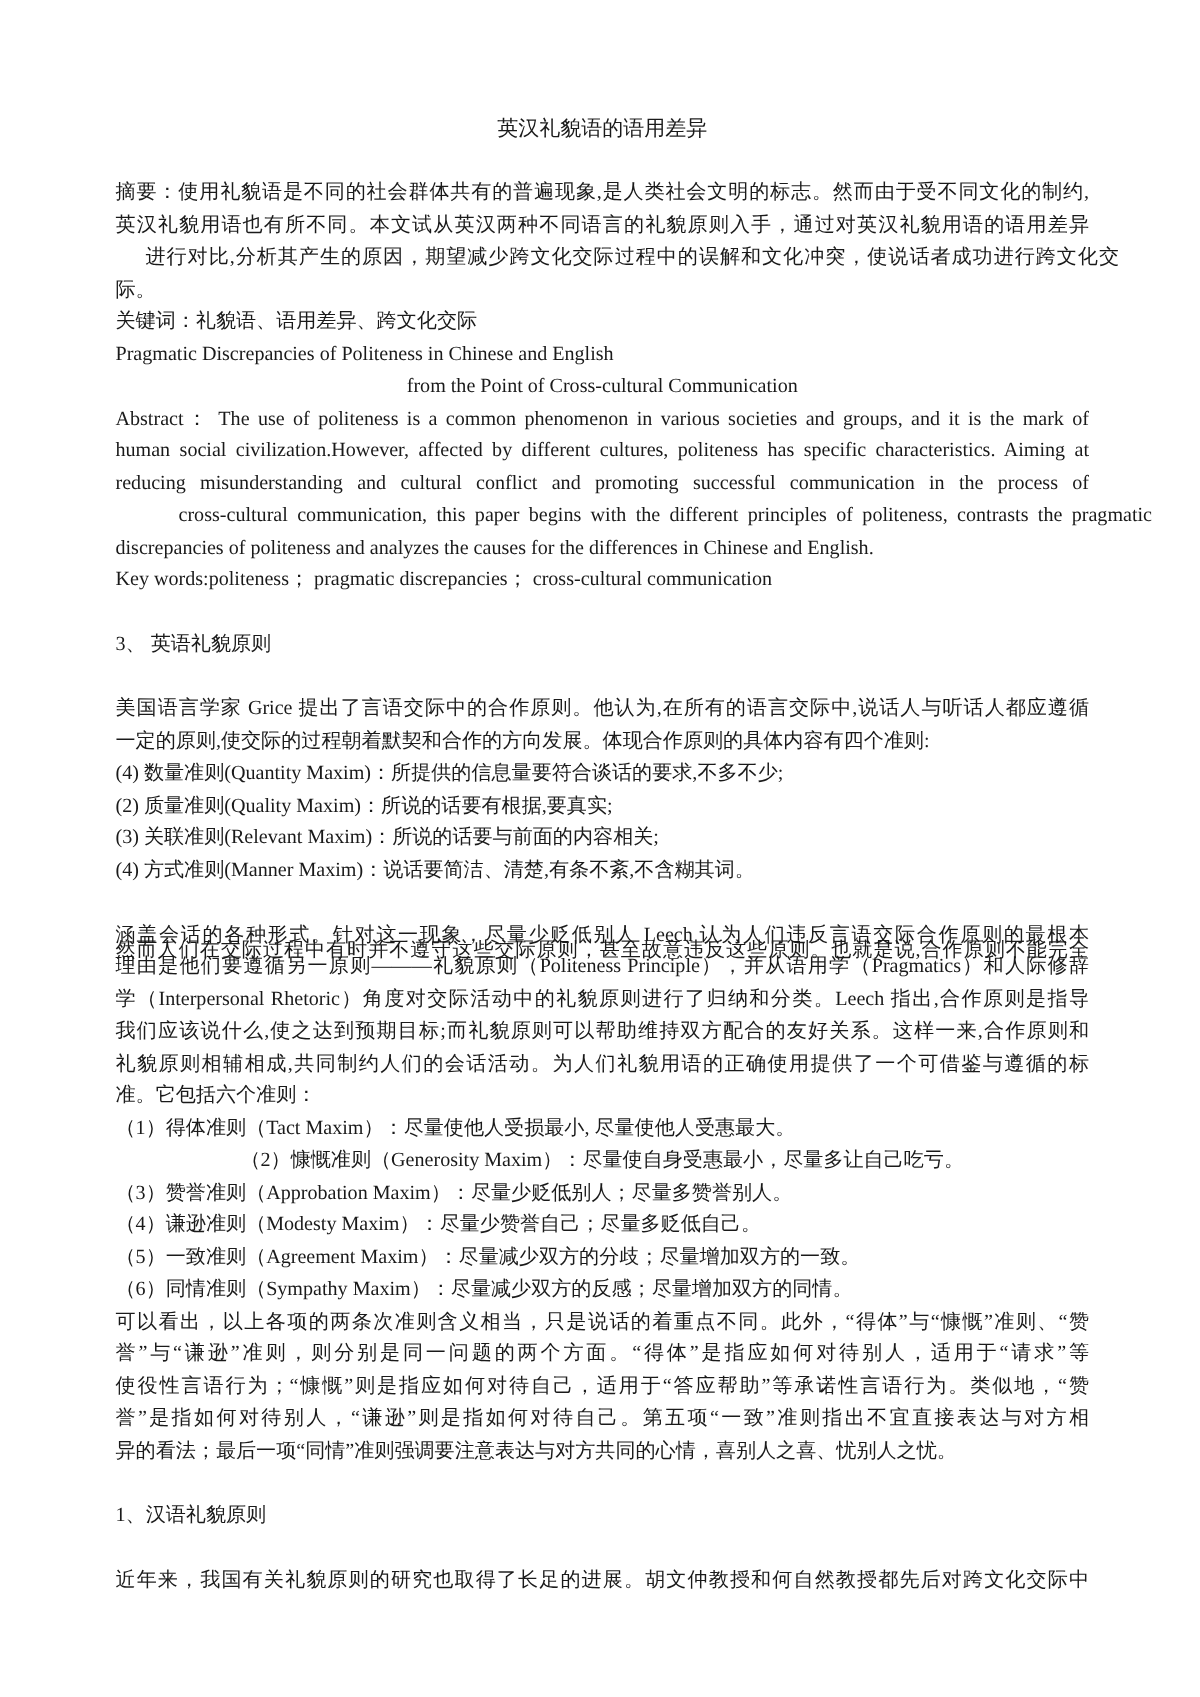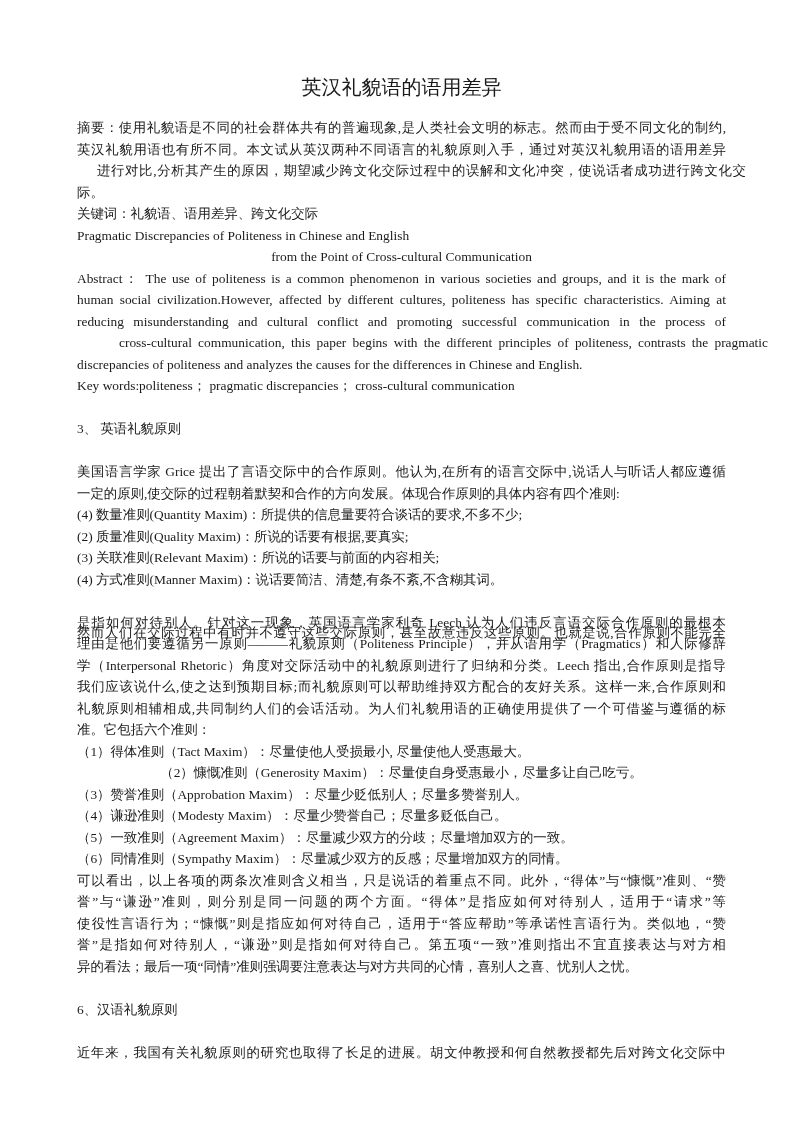--- a/index.html
+++ b/index.html
@@ -1,19 +1,19 @@
 <!DOCTYPE html>
 <html><head>
 <meta charset="utf-8">
 <style>
   html, body { margin: 0; padding: 0; background: #ffffff; }
   body { width: 800px; height: 1131px; overflow: hidden; position: relative;
          font-family: "Liberation Serif", "DejaVu Serif", serif; color: #1a1a1a; }
   .page { position: absolute; left: 77px; top: 0; width: 649px; }
-  .title { position: absolute; left: 0; top: 76px; width: 649px; text-align: center; font-size: 20px; line-height: 22px; }
+  .title { position: absolute; left: 0; top: 76px; width: 649px; text-align: center; font-size: 14px; line-height: 22px; }
   .line { position: absolute; left: 0; width: 649px; font-size: 13.4px; line-height: 21px; white-space: nowrap; overflow: visible; }
   .just { text-align: justify; text-align-last: justify; }
 </style>
 </head>
 <body>
 
 <div class="page">
   <div class="title">英汉礼貌语的语用差异</div>
   <div id="body-lines">
       <div class="line just" style="top: 117px;">摘要：使用礼貌语是不同的社会群体共有的普遍现象,是人类社会文明的标志。然而由于受不同文化的制约,</div>
@@ -32,35 +32,35 @@
       <div class="line" style="top: 396.5px;"></div>
       <div class="line" style="top: 418px;">3、  英语礼貌原则</div>
       <div class="line" style="top: 439.5px;"></div>
       <div class="line just" style="top: 461px;">美国语言学家 Grice 提出了言语交际中的合作原则。他认为,在所有的语言交际中,说话人与听话人都应遵循</div>
       <div class="line" style="top: 482.5px;">一定的原则,使交际的过程朝着默契和合作的方向发展。体现合作原则的具体内容有四个准则:</div>
       <div class="line" style="top: 504px;">(4)  数量准则(Quantity Maxim)：所提供的信息量要符合谈话的要求,不多不少;</div>
       <div class="line" style="top: 525.5px;">(2)  质量准则(Quality Maxim)：所说的话要有根据,要真实;</div>
       <div class="line" style="top: 547px;">(3)  关联准则(Relevant Maxim)：所说的话要与前面的内容相关;</div>
       <div class="line" style="top: 568.5px;">(4)  方式准则(Manner Maxim)：说话要简洁、清楚,有条不紊,不含糊其词。</div>
       <div class="line just" style="top: 590px; margin-top: 32px;">然而人们在交际过程中有时并不遵守这些交际原则，甚至故意违反这些原则。也就是说,合作原则不能完全</div>
-      <div class="line just" style="top: 611.5px;">是指如何对待别人。针对这一现象，英国语言学家利奇 Leech 认为人们违反言语交际合作原则的最根本</div>
+      <div class="line just" style="top: 611.5px;">涵盖会话的各种形式。针对这一现象，尽量少贬低别人 Leech 认为人们违反言语交际合作原则的最根本</div>
       <div class="line just" style="top: 633px;">理由是他们要遵循另一原则———礼貌原则（Politeness Principle），并从语用学（Pragmatics）和人际修辞</div>
       <div class="line just" style="top: 654.5px;">学（Interpersonal Rhetoric）角度对交际活动中的礼貌原则进行了归纳和分类。Leech 指出,合作原则是指导</div>
       <div class="line just" style="top: 676px;">我们应该说什么,使之达到预期目标;而礼貌原则可以帮助维持双方配合的友好关系。这样一来,合作原则和</div>
       <div class="line just" style="top: 697.5px;">礼貌原则相辅相成,共同制约人们的会话活动。为人们礼貌用语的正确使用提供了一个可借鉴与遵循的标</div>
       <div class="line" style="top: 719px;">准。它包括六个准则：</div>
       <div class="line" style="top: 740.5px;">（1）得体准则（Tact Maxim）：尽量使他人受损最小, 尽量使他人受惠最大。</div>
       <div class="line" style="top: 762px; text-align: center;">（2）慷慨准则（Generosity Maxim）：尽量使自身受惠最小，尽量多让自己吃亏。</div>
       <div class="line" style="top: 783.5px;">（3）赞誉准则（Approbation Maxim）：尽量少贬低别人；尽量多赞誉别人。</div>
       <div class="line" style="top: 805px;">（4）谦逊准则（Modesty Maxim）：尽量少赞誉自己；尽量多贬低自己。</div>
       <div class="line" style="top: 826.5px;">（5）一致准则（Agreement Maxim）：尽量减少双方的分歧；尽量增加双方的一致。</div>
       <div class="line" style="top: 848px;">（6）同情准则（Sympathy Maxim）：尽量减少双方的反感；尽量增加双方的同情。</div>
       <div class="line just" style="top: 869.5px;">可以看出，以上各项的两条次准则含义相当，只是说话的着重点不同。此外，“得体”与“慷慨”准则、“赞</div>
       <div class="line just" style="top: 891px;">誉”与“谦逊”准则，则分别是同一问题的两个方面。“得体”是指应如何对待别人，适用于“请求”等</div>
       <div class="line just" style="top: 912.5px;">使役性言语行为；“慷慨”则是指应如何对待自己，适用于“答应帮助”等承诺性言语行为。类似地，“赞</div>
       <div class="line just" style="top: 934px;">誉”是指如何对待别人，“谦逊”则是指如何对待自己。第五项“一致”准则指出不宜直接表达与对方相</div>
       <div class="line" style="top: 955.5px;">异的看法；最后一项“同情”准则强调要注意表达与对方共同的心情，喜别人之喜、忧别人之忧。</div>
       <div class="line" style="top: 977px;"></div>
-      <div class="line" style="top: 998.5px;">6、汉语礼貌原则</div>
+      <div class="line" style="top: 998.5px;">1、汉语礼貌原则</div>
       <div class="line" style="top: 1020px;"></div>
       <div class="line just" style="top: 1041.5px;">近年来，我国有关礼貌原则的研究也取得了长足的进展。胡文仲教授和何自然教授都先后对跨文化交际中</div>
     </div>
 </div>
 
 </body></html>

